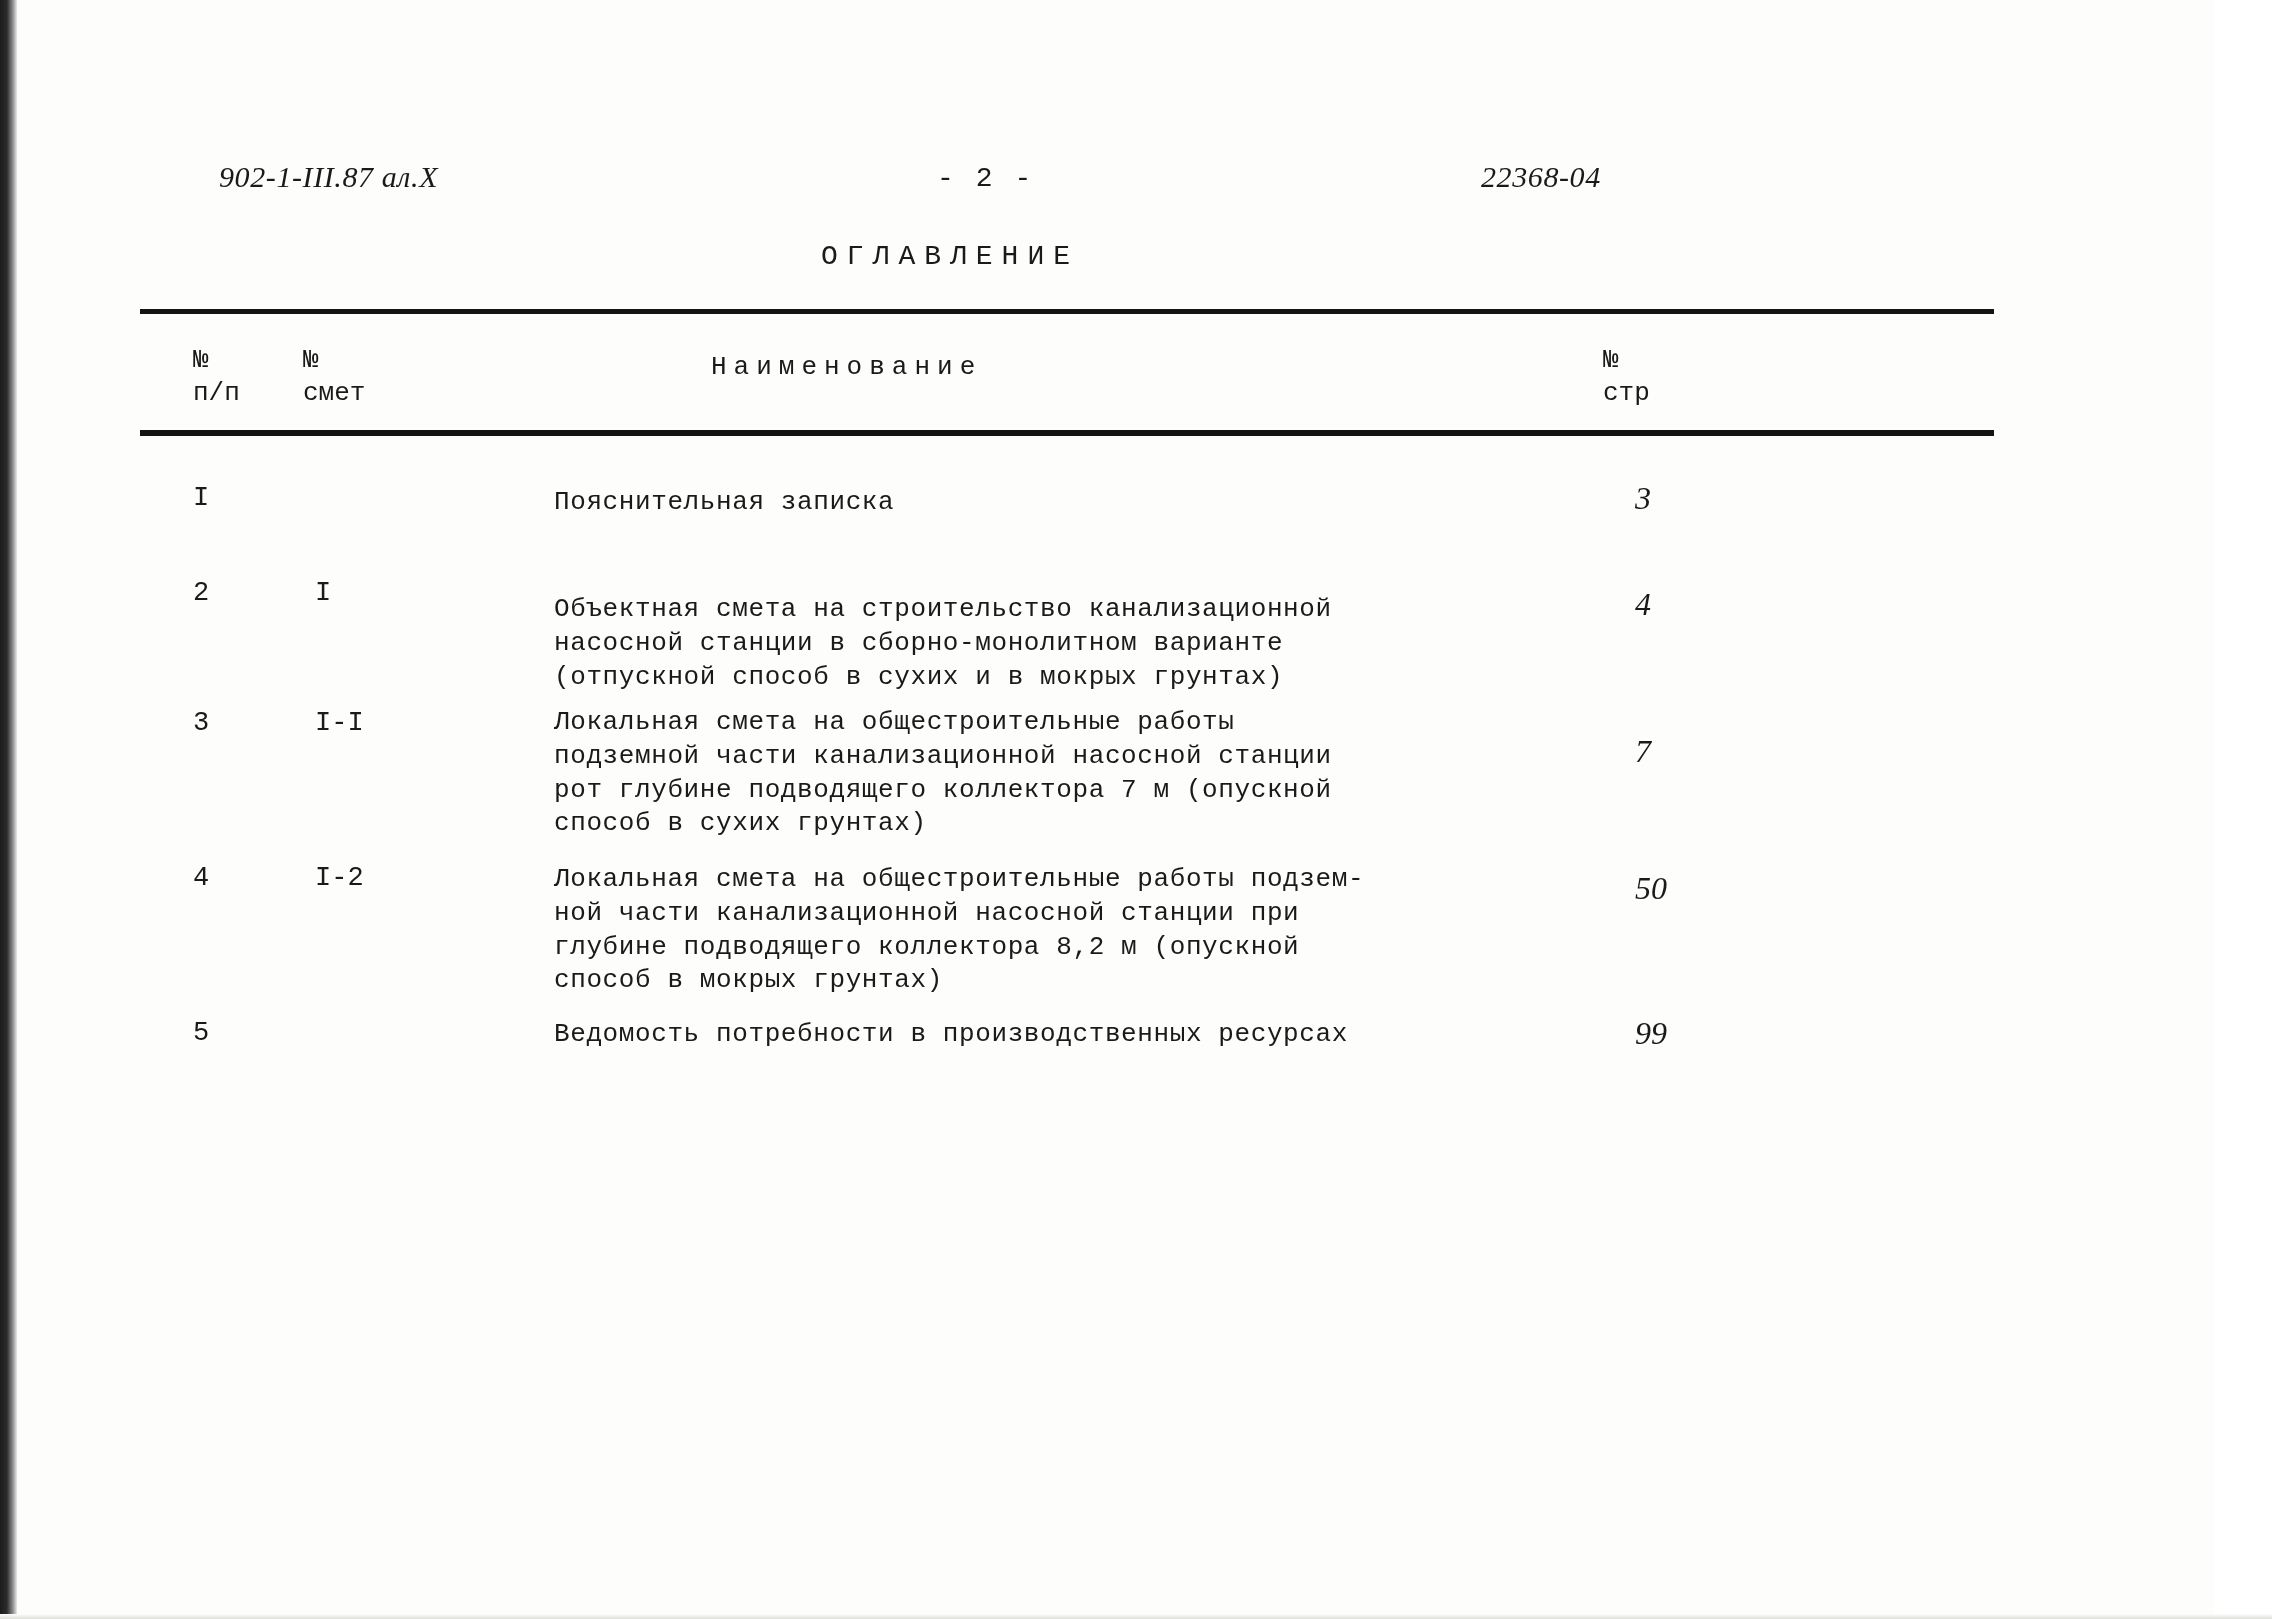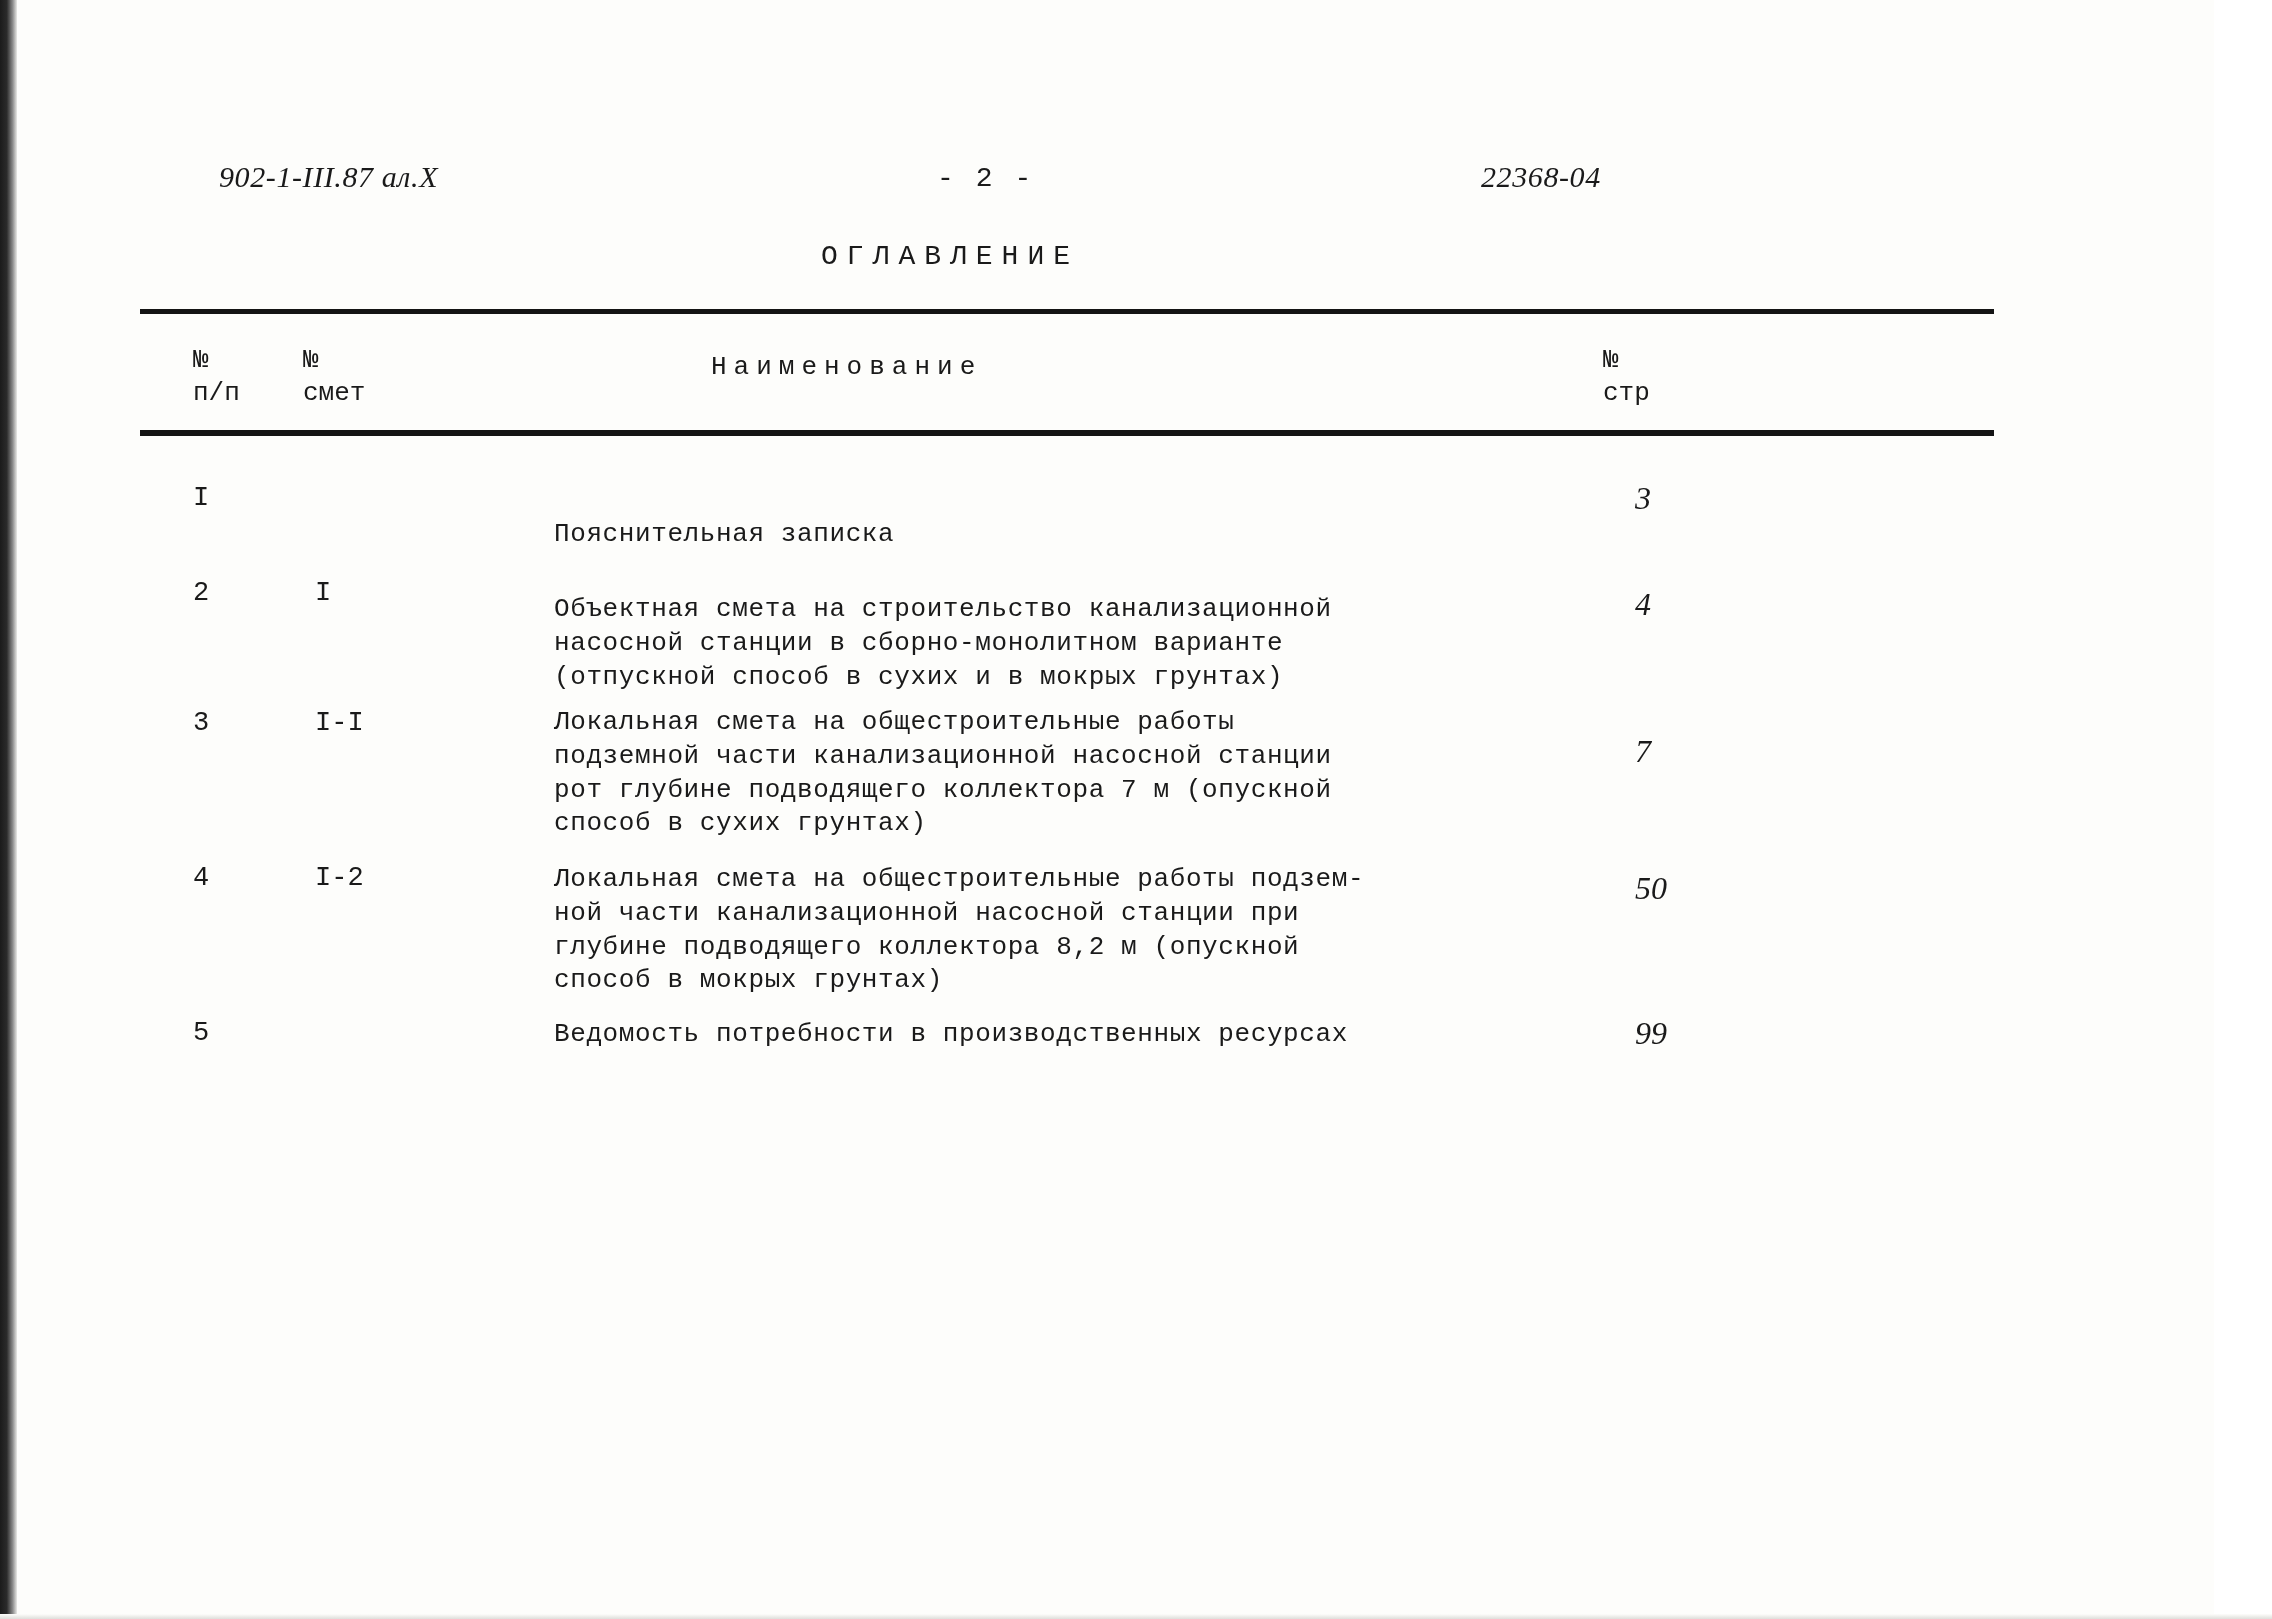--- a/index.html
+++ b/index.html
@@ -135,21 +135,21 @@
     position: absolute;
     left: 1635px;
     font-family: "Liberation Serif", serif;
     font-style: italic;
     font-size: 32px;
     white-space: nowrap;
   }
 
   
   .r0 .cell-no,  .r0 .cell-smet { top: 483px; }
-  .r0 .cell-name { top: 486px; margin-top: 32px; }
+  .r0 .cell-name { top: 486px; }
   .r0 .cell-page { top: 480px; }
 
   .r1 .cell-no,  .r1 .cell-smet { top: 578px; }
   .r1 .cell-name { top: 581px; margin-top: 12px; }
   .r1 .cell-page { top: 586px; }
 
   .r2 .cell-no,  .r2 .cell-smet { top: 708px; }
   .r2 .cell-name { top: 706px; }
   .r2 .cell-page { top: 733px; }
 

